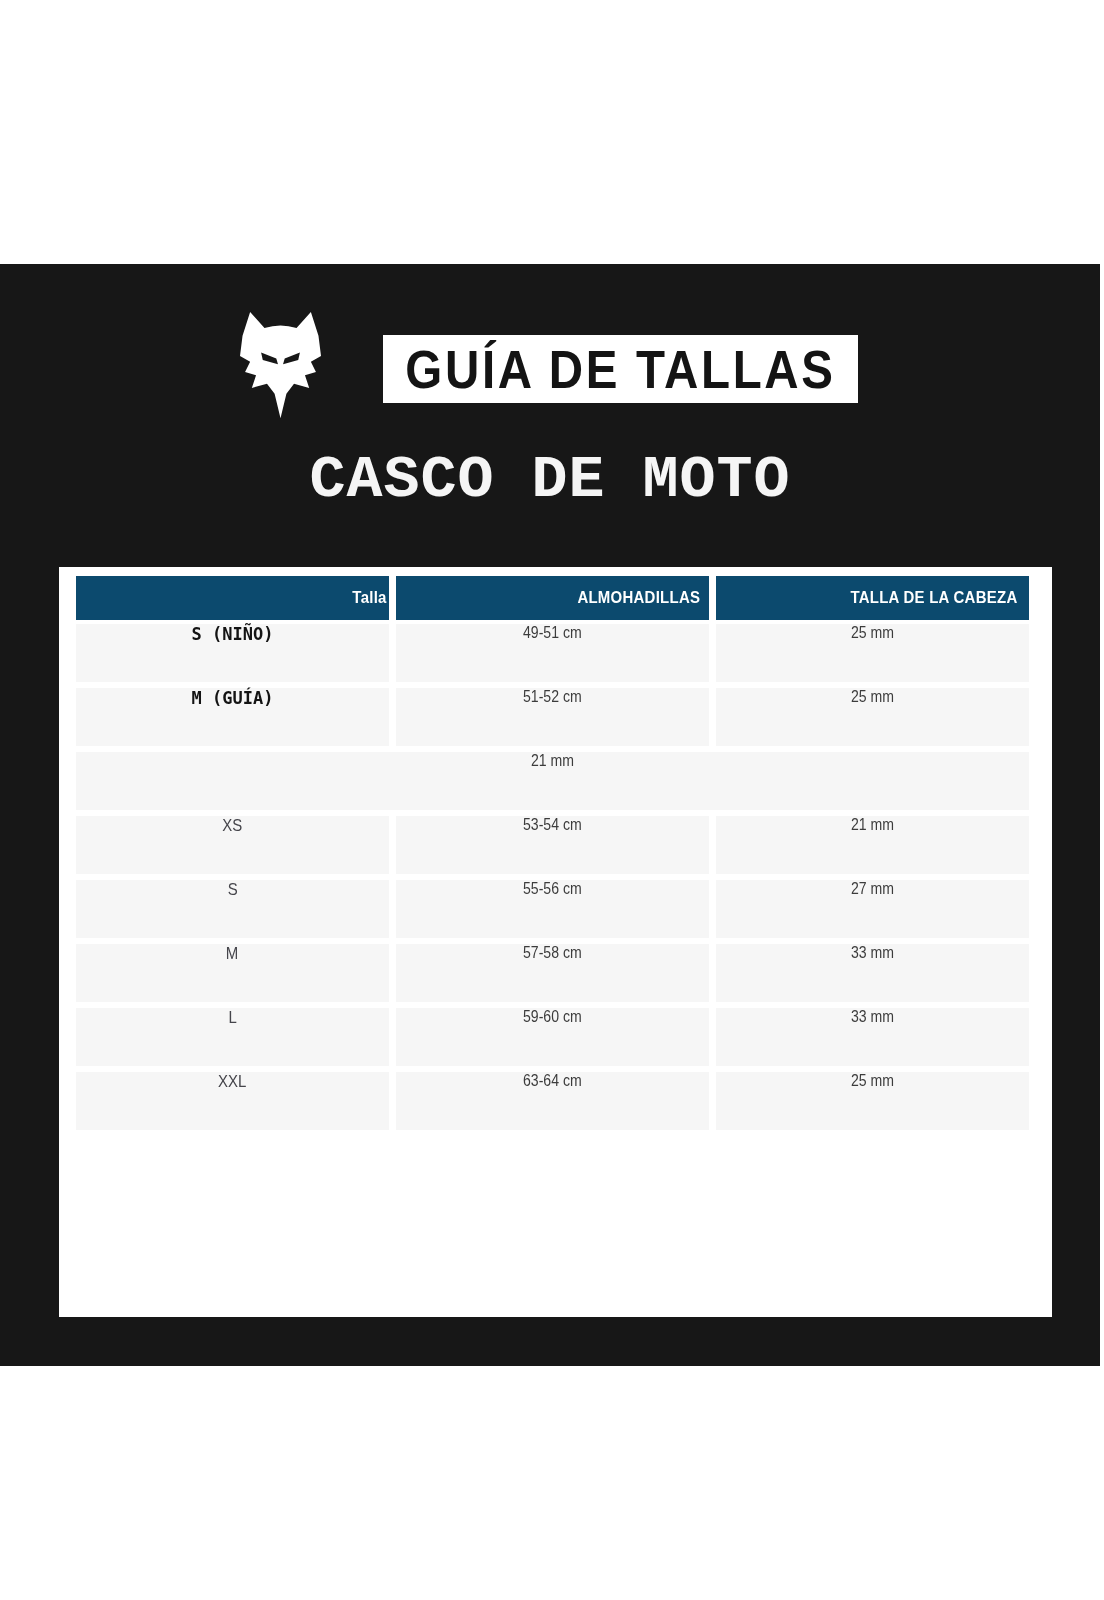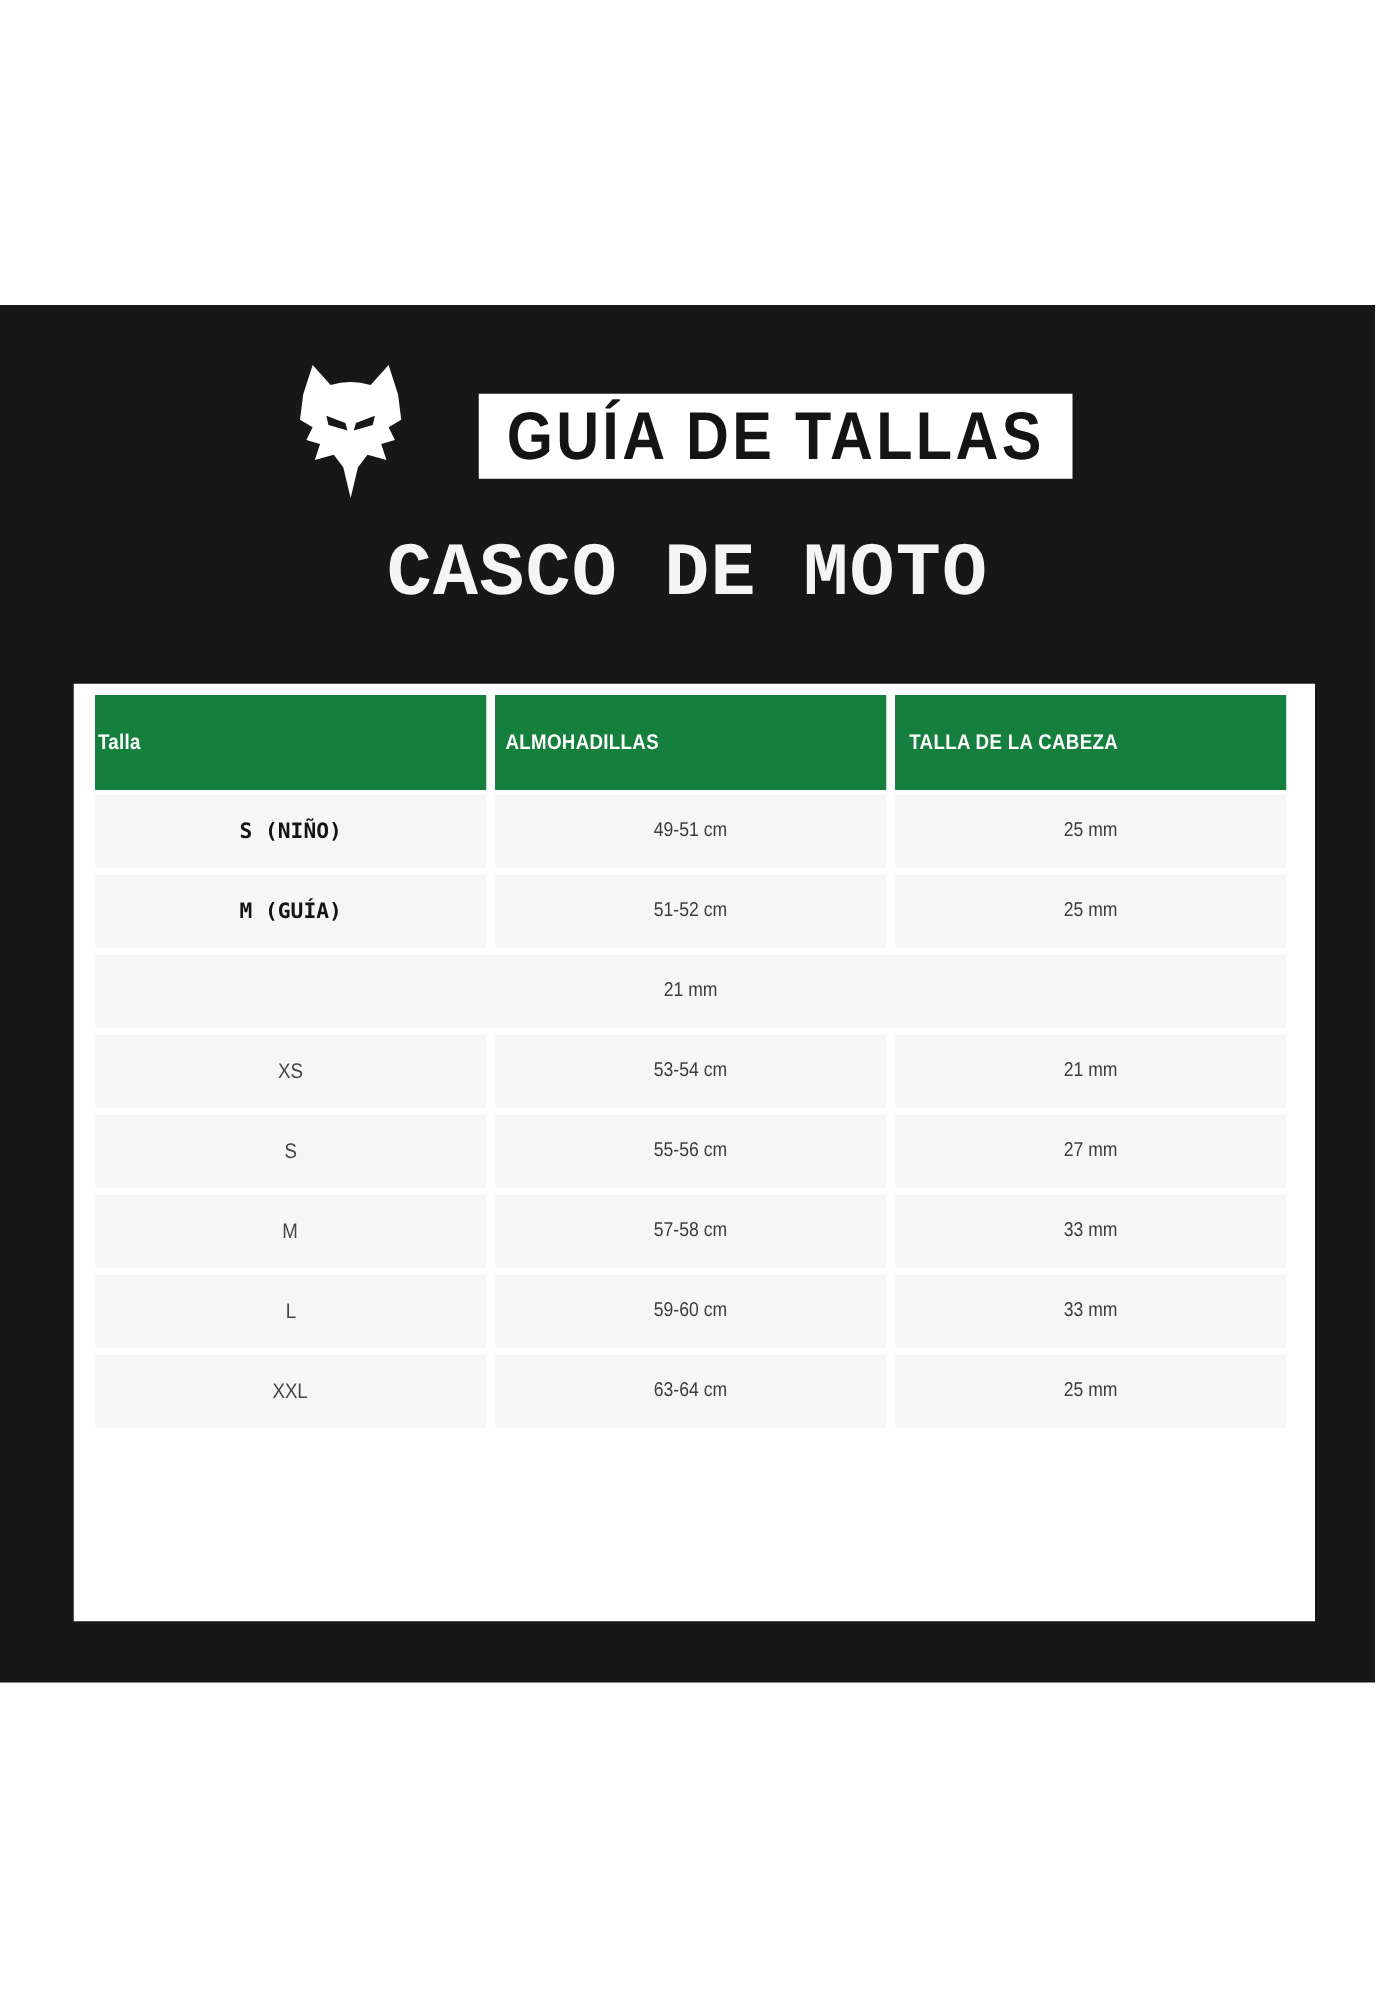--- a/index.html
+++ b/index.html
@@ -7,21 +7,21 @@
     position: relative;
     width: 1104px;
     height: 1600px;
     background: #ffffff;
     font-family: "Liberation Sans", sans-serif;
     overflow: hidden;
   }
   .black-section {
     position: absolute;
     left: 0;
-    top: 244px;
+    top: 264px;
     width: 1100px;
     height: 1102px;
     background: #171717;
   }
   .fox-logo {
     position: absolute;
     left: 238px;
     top: 48px;
     width: 85px;
     height: 108px;
@@ -70,43 +70,43 @@
   .size-table {
     padding: 9px 23px 0 17px;
   }
   .thead {
     display: flex;
     gap: 7px;
     margin-bottom: 4px;
   }
   .th {
     flex: 1;
-    height: 76px;
-    background: #15803d;
+    height: 44px;
+    background: #0c4a6e;
     color: #ffffff;
     display: flex;
     align-items: center;
-    justify-content: flex-start;
+    justify-content: flex-end;
   }
   .th .cx {
     font-size: 17px;
     font-weight: bold;
     letter-spacing: 0.3px;
   }
   .trow {
     display: flex;
     gap: 7px;
     height: 58px;
     margin-bottom: 6px;
   }
   .cell {
     flex: 1;
     background: #f6f6f6;
     display: flex;
-    align-items: center;
+    align-items: flex-start;
     justify-content: center;
   }
   .cx {
     display: inline-block;
     transform: scaleX(0.88);
     white-space: nowrap;
   }
   .val {
     font-size: 16px;
     color: #3c3c3c;

